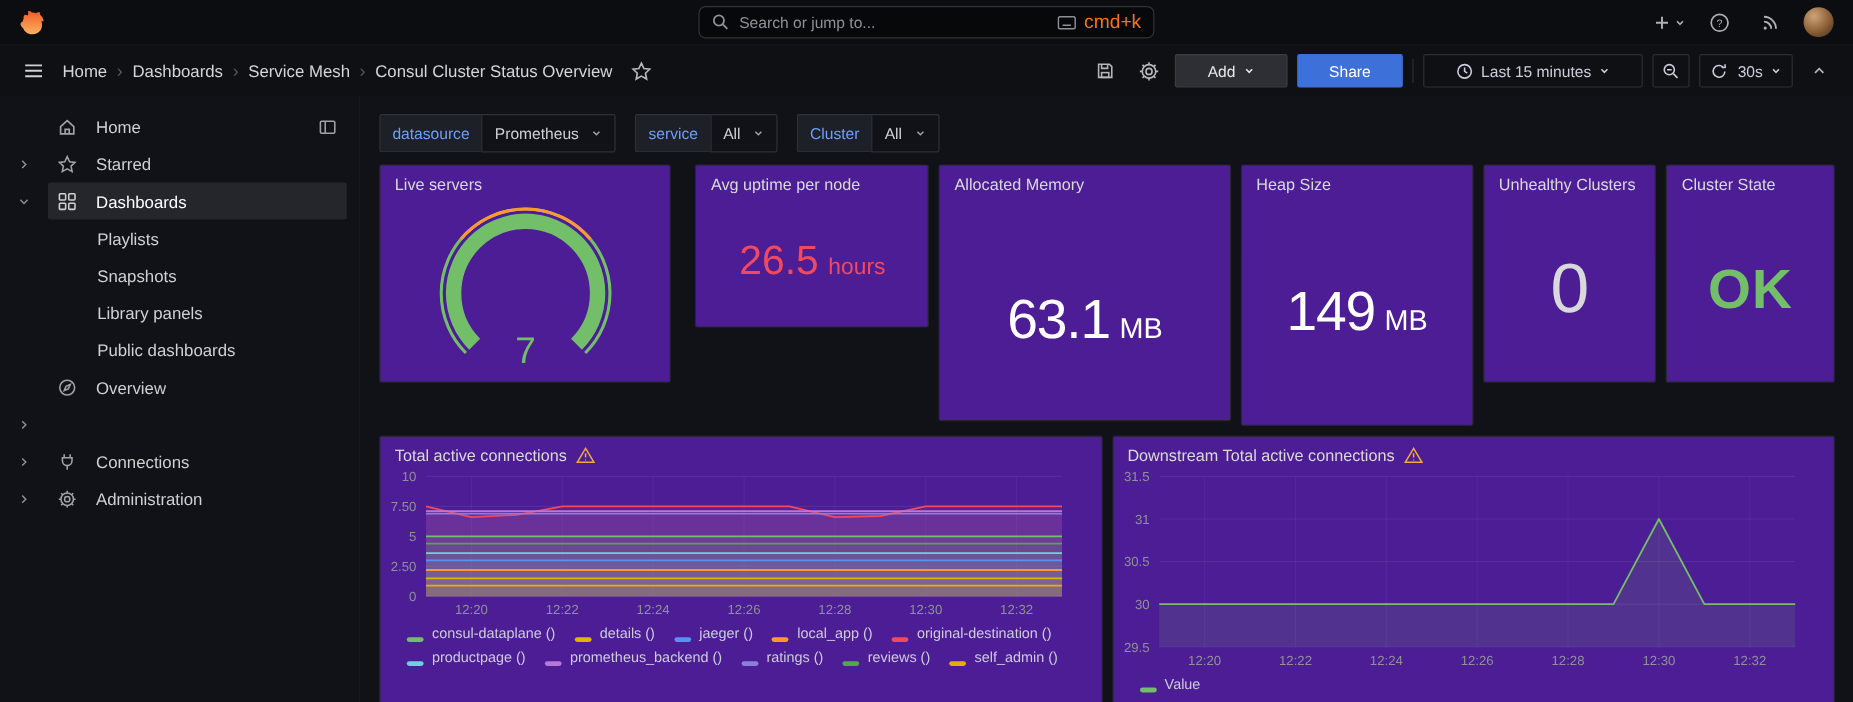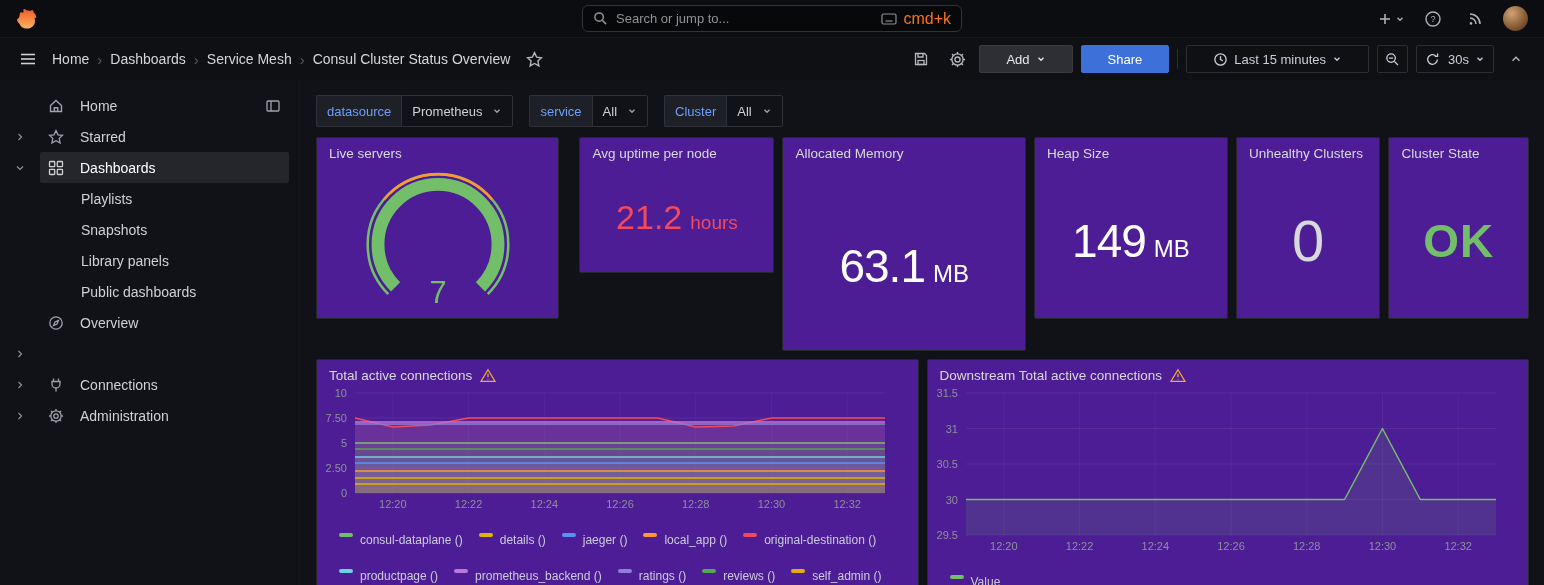--- a/index.html
+++ b/index.html
@@ -71,21 +71,21 @@
   .v-med { font-size:34px; font-weight:500; }
   .u-med { font-size:19px; font-weight:500; }
   .red { color:#f2495c; }
   .v-huge { font-size:58px; font-weight:500; color:#d8d9da; }
   .v-ok { font-size:46px; font-weight:700; color:#73bf69; letter-spacing:1px; }
 
   .chartrow { display:flex; gap:8px; }
   .chart-panel { height:258px; }
   .warn { color:#f2a93b; flex-shrink:0; }
   .legend { padding:4px 10px 0 22px; }
-  .lg-item { display:inline-flex; align-items:flex-start; margin:16px 16px 6px 0; font-size:12px;
+  .lg-item { display:inline-flex; align-items:flex-end; margin:0 16px 6px 0; font-size:12px;
     color:#ccccdc; cursor:pointer; white-space:nowrap; }
   .lg-swatch { width:14px; height:4px; border-radius:2px; margin-right:7px; display:inline-block; }
 
   svg.icon { display:block; }
 </style>
 </head>
 <body>
 
 <div class="topbar">
   <span class="logo">
@@ -401,39 +401,39 @@
           </svg>
         </div>
       </section>
 
       <section class="panel" style="width:197px;height:136px;margin-left:12px;">
         <div class="panel-head">
             <span class="panel-title">Avg uptime per node</span>
           </div>
         <div class="stat-body">
           <span class="valpair red">
-            <span class="v-med">21.2</span>
+            <span class="v-med">26.5</span>
             <span class="u-med">hours</span>
           </span>
         </div>
       </section>
 
       <section class="panel" style="width:246px;height:214px;gap:19px;">
         <div class="panel-head">
             <span class="panel-title">Allocated Memory</span>
           </div>
         <div class="stat-body">
           <span class="valpair">
             <span class="v-big">63.1</span>
             <span class="u-big">MB</span>
           </span>
         </div>
       </section>
 
-      <section class="panel" style="width:196px;height:182px;">
+      <section class="panel" style="width:196px;height:218px;">
         <div class="panel-head">
             <span class="panel-title">Heap Size</span>
           </div>
         <div class="stat-body">
           <span class="valpair">
             <span class="v-big">149</span>
             <span class="u-big">MB</span>
           </span>
         </div>
       </section>

